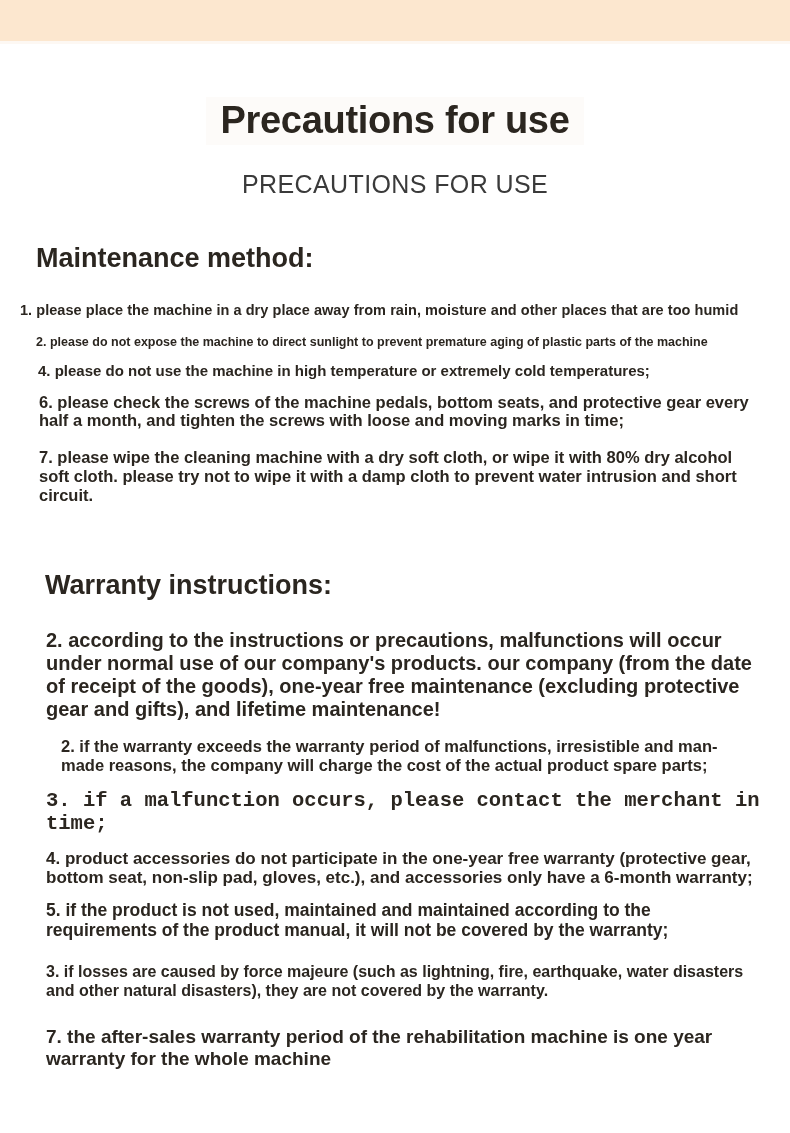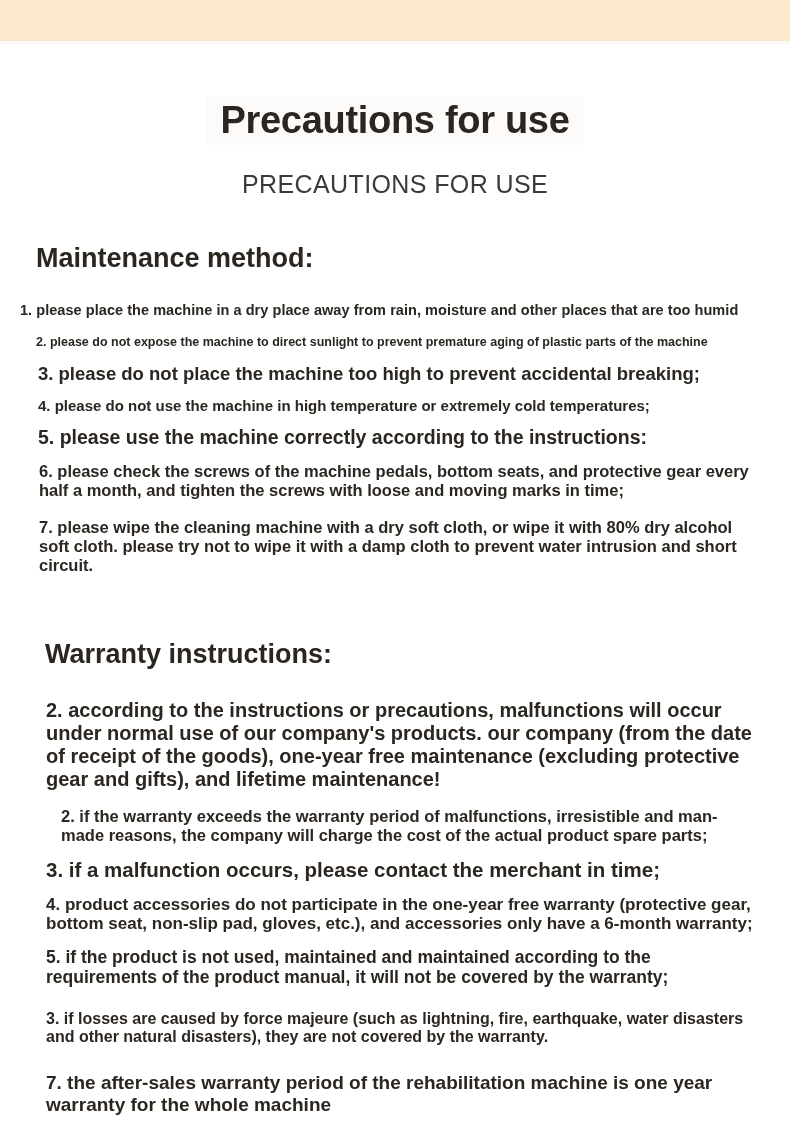--- a/index.html
+++ b/index.html
@@ -103,21 +103,21 @@
   .m2 { font-size: 12.5px; margin-left: 0px;  margin-top: 16px; }
   .m3 { font-size: 18.5px; margin-left: 2px;  margin-top: 13px; }
   .m4 { font-size: 15px;   margin-left: 2px;  margin-top: 12px; }
   .m5 { font-size: 19.5px; margin-left: 2px;  margin-top: 12px; }
   .m6 { font-size: 16.5px; margin-left: 3px;  margin-top: 13px; line-height: 1.14; }
   .m7 { font-size: 16.5px; margin-left: 3px;  margin-top: 18px; line-height: 1.14; }
 
   
   .w1 { font-size: 20px;   margin-left: 1px; margin-top: 28px; line-height: 1.15; }
   .w2 { font-size: 16.5px; margin-left: 16px; margin-top: 16px; line-height: 1.14; }
-  .w3 { font-size: 20.5px; margin-left: 1px; margin-top: 14px; line-height: 1.15; }
+  .w3 { font-size: 20.5px; margin-left: 1px; margin-top: 14px; line-height: 1.15; font-family: Liberation Mono, monospace; }
   .w4 { font-size: 17px;   margin-left: 1px; margin-top: 13px; line-height: 1.14; }
   .w5 { font-size: 17.5px; margin-left: 1px; margin-top: 14px; line-height: 1.14; }
   .w6 { font-size: 16px;   margin-left: 1px; margin-top: 22px; line-height: 1.15; }
   .w7 { font-size: 19px;   margin-left: 1px; margin-top: 26px; line-height: 1.15; }
 </style>
 </head>
 <body>
 
 <div class="page">
 
@@ -127,23 +127,21 @@
   <div class="title-block">
     <h1 class="main-title">Precautions for use</h1>
     <div class="sub-title">PRECAUTIONS FOR USE</div>
   </div>
 
   <section class="section" id="maintenance-section">
     <h2 class="section-heading">Maintenance method:</h2>
     <ul class="item-list">
       <li class="item m1">1. please place the machine in a dry place away from rain, moisture and other places that are too humid</li>
       <li class="item m2">2. please do not expose the machine to direct sunlight to prevent premature aging of plastic parts of the machine</li>
-      <li class="item m3">3. please do not place the machine too high to prevent accidental breaking;</li>
       <li class="item m4">4. please do not use the machine in high temperature or extremely cold temperatures;</li>
-      <li class="item m5">5. please use the machine correctly according to the instructions:</li>
       <li class="item m6">6. please check the screws of the machine pedals, bottom seats, and protective gear every half a month, and tighten the screws with loose and moving marks in time;</li>
       <li class="item m7">7. please wipe the cleaning machine with a dry soft cloth, or wipe it with 80% dry alcohol soft cloth. please try not to wipe it with a damp cloth to prevent water intrusion and short circuit.</li>
     </ul>
   </section>
 
   <section class="section" id="warranty-section">
     <h2 class="section-heading">Warranty instructions:</h2>
     <ul class="item-list">
       <li class="item w1">2. according to the instructions or precautions, malfunctions will occur under normal use of our company's products. our company (from the date of receipt of the goods), one-year free maintenance (excluding protective gear and gifts), and lifetime maintenance!</li>
       <li class="item w2">2. if the warranty exceeds the warranty period of malfunctions, irresistible and man-made reasons, the company will charge the cost of the actual product spare parts;</li>

